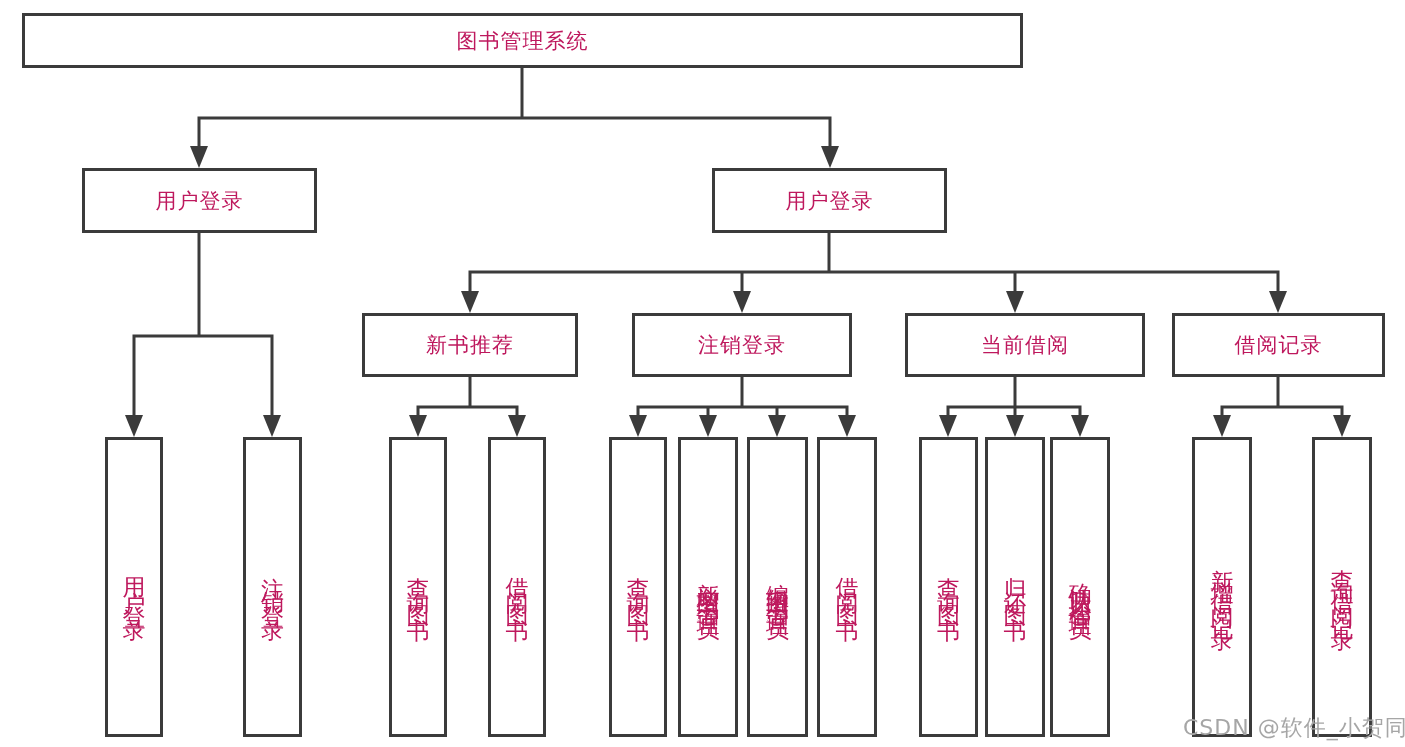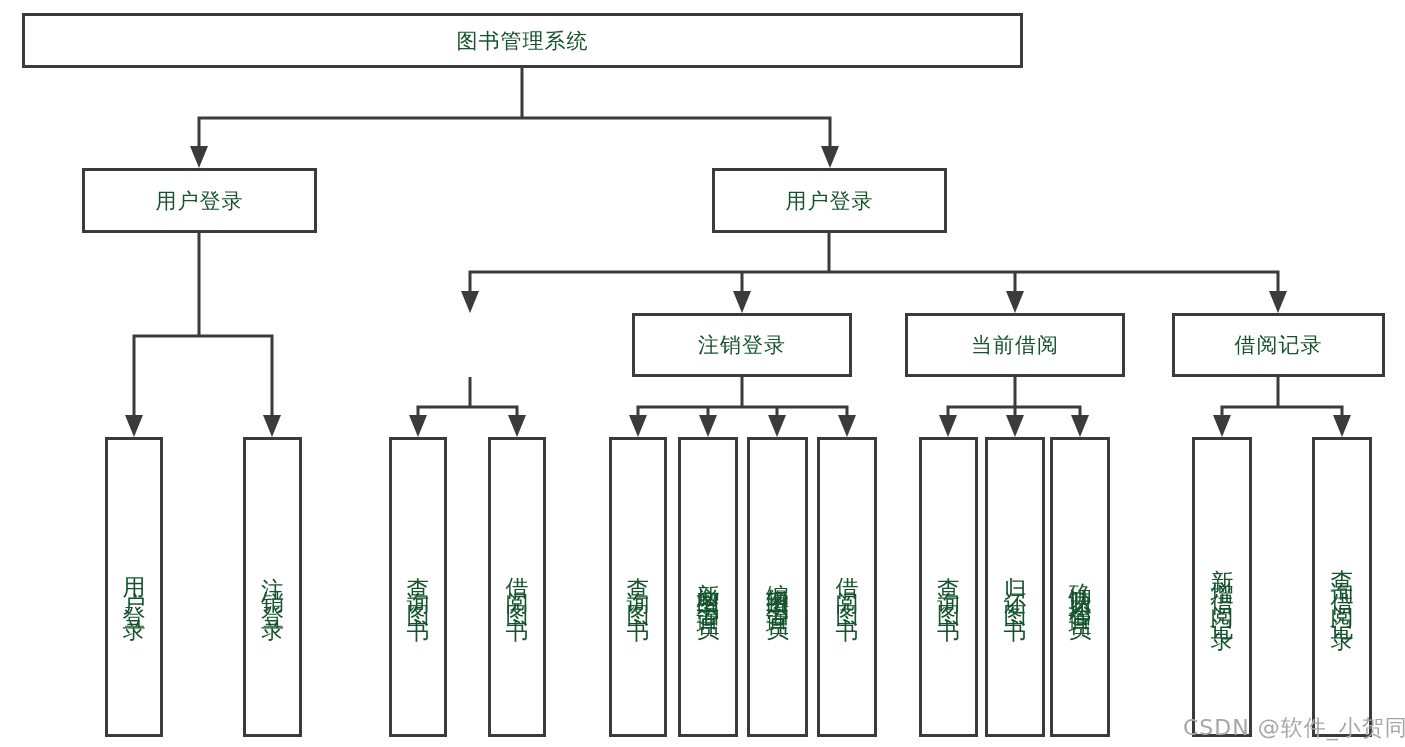--- a/index.html
+++ b/index.html
@@ -19,21 +19,21 @@
     position: absolute;
     left: 0;
     top: 0;
     z-index: 1;
   }
   .box {
     position: absolute;
     box-sizing: border-box;
     border: 3px solid #3b3b3b;
     background: #ffffff;
-    color: #14532d;
+    color: #be185d;
     display: flex;
     align-items: center;
     justify-content: center;
     text-align: center;
     z-index: 2;
   }
   .box.h {
     font-size: 21px;
     letter-spacing: 1px;
   }
@@ -118,22 +118,23 @@
       <use href="#tri" x="1222" y="437"></use>
       <use href="#tri" x="1342" y="437"></use>
     </g>
   </svg>
 
   <div class="box h" style="left:22px; top:13px; width:1001px; height:55px">图书管理系统</div>
 
   <div class="box h" style="left:82px; top:168px; width:235px; height:65px">用户登录</div>
   <div class="box h" style="left:712px; top:168px; width:235px; height:65px">用户登录</div>
 
+  <div class="box h" style="left:362px; top:313px; width:216px; height:64px">新书推荐</div>
   <div class="box h" style="left:632px; top:313px; width:220px; height:64px">注销登录</div>
-  <div class="box h" style="left:905px; top:313px; width:220px; height:64px">当前借阅</div>
+  <div class="box h" style="left:905px; top:313px; width:240px; height:64px">当前借阅</div>
   <div class="box h" style="left:1172px; top:313px; width:213px; height:64px">借阅记录</div>
 
   <div class="box v v4" style="left:105px; top:437px; width:58px; height:300px">
     <span>用户登录</span>
   </div>
   <div class="box v v4" style="left:243px; top:437px; width:59px; height:300px">
     <span>注销登录</span>
   </div>
 
   <div class="box v v4" style="left:389px; top:437px; width:58px; height:300px">

